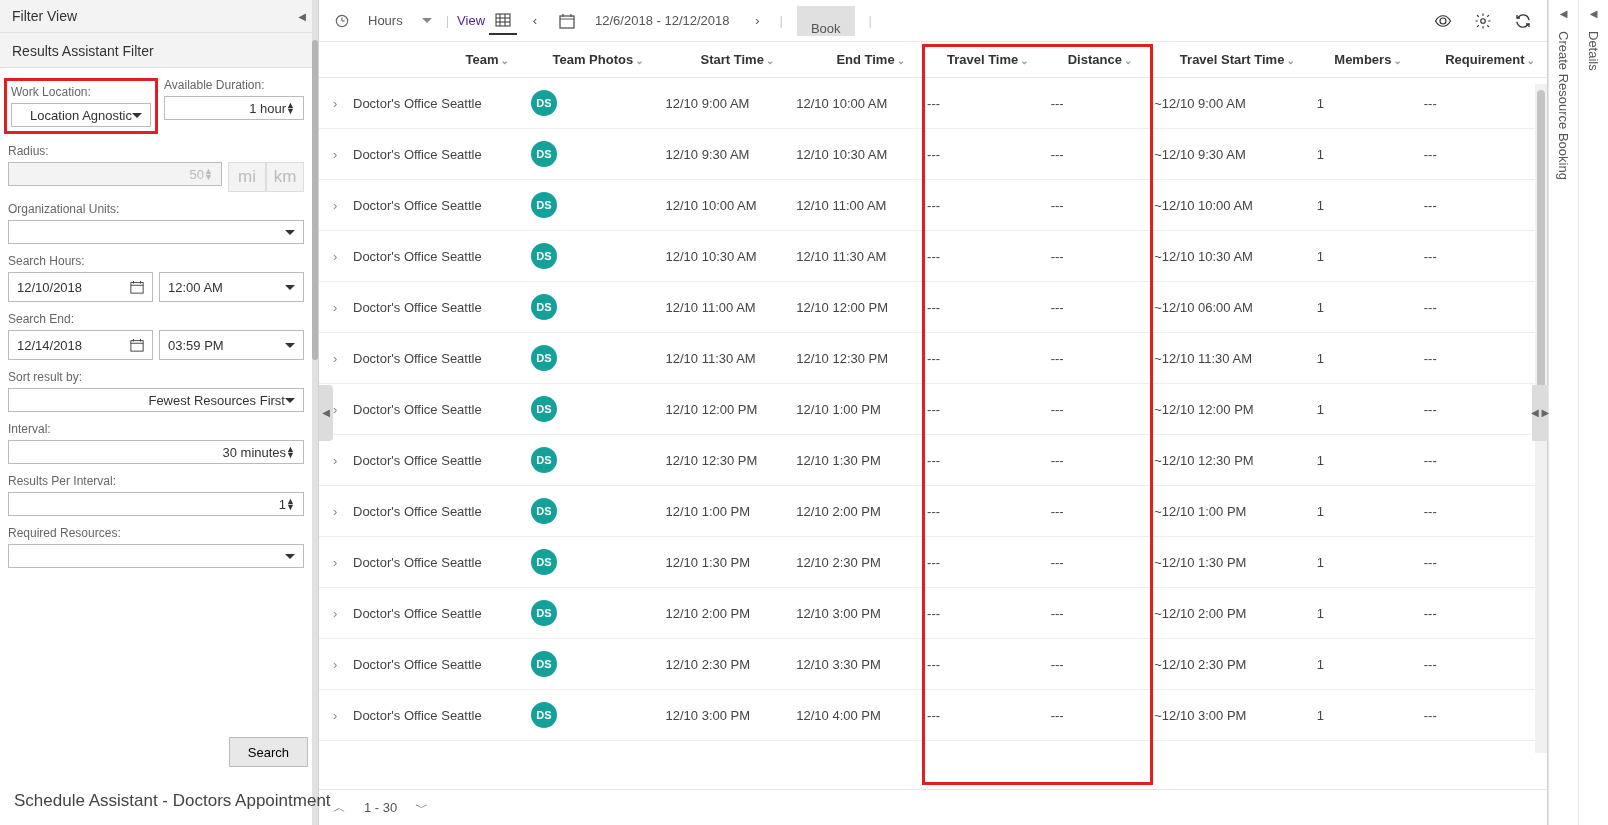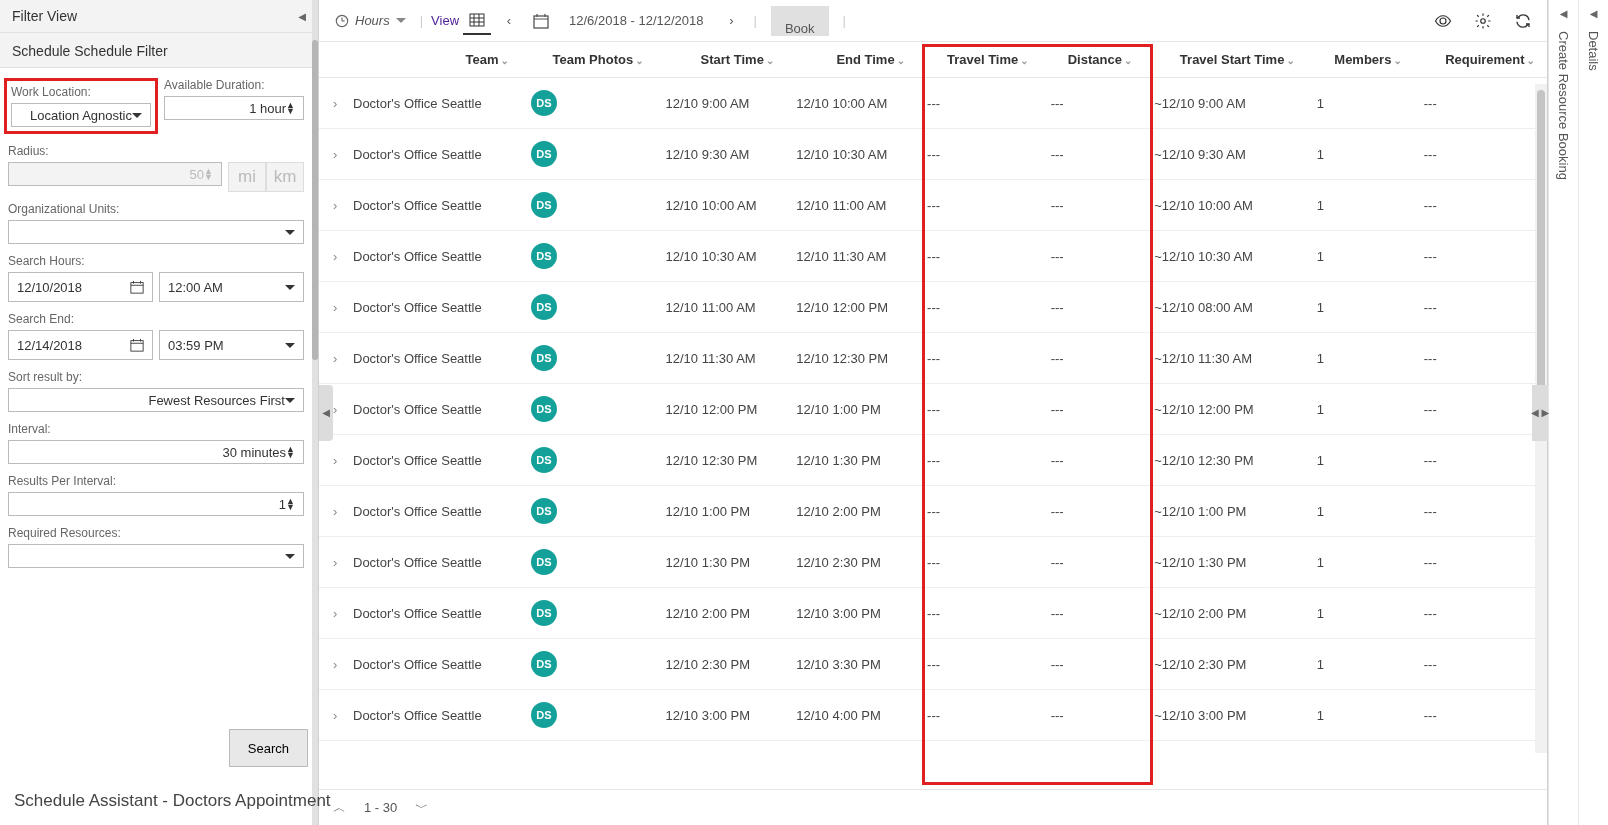--- a/index.html
+++ b/index.html
@@ -16,30 +16,30 @@
   .form-group { flex: 1; margin-bottom: 10px; }
   .form-group label { display: block; font-size: 12px; color: #666; margin-bottom: 4px; }
   .form-control, .select-control, .spinner-control { width: 100%; height: 24px; border: 1px solid #bbb; background: #fff; padding: 0 8px; font-size: 13px; color: #333; display: flex; align-items: center; justify-content: flex-end; }
   .form-control.disabled, .spinner-control.disabled { background: #f3f3f3; color: #aaa; }
   .caret-down { border-left: 5px solid transparent; border-right: 5px solid transparent; border-top: 5px solid #333; display: inline-block; }
   .spinner-arrows { display: flex; flex-direction: column; align-items: center; gap: 0; line-height: 6px; font-size: 9px; color: #333; }
   .spinner-arrows.disabled { color: #bbb; }
   .date-input, .time-input { flex: 1; display: flex; align-items: center; justify-content: space-between; height: 30px; border: 1px solid #bbb; background: #fff; padding: 0 8px; font-size: 13px; }
   .unit-toggle { display: flex; }
   .unit-toggle .unit-btn { width: 38px; height: 30px; border: 1px solid #ddd; background: #f3f3f3; color: #bbb; font-size: 17px; display: flex; align-items: center; justify-content: center; }
-  .btn-search { position: absolute; right: 10px; bottom: 58px; height: 38px; padding: 0 18px; border: 1px solid #bbb; background: #e8e8e8; font-size: 13px; cursor: pointer; }
+  .btn-search { position: absolute; right: 10px; bottom: 58px; height: 30px; padding: 0 18px; border: 1px solid #bbb; background: #e8e8e8; font-size: 13px; cursor: pointer; }
   .footer-label { position: absolute; left: 14px; bottom: 14px; font-size: 17px; color: #444; }
   .highlight-red { border: 3px solid #e02020 !important; position: relative; z-index: 2; }
   .highlight-block { position: absolute; border: 3px solid #e02020; pointer-events: none; z-index: 50; }
 
   
   .main { flex: 1; display: flex; flex-direction: column; position: relative; border-right: 1px solid #d0d0d0; }
   .toolbar { height: 42px; display: flex; align-items: center; padding: 0 10px; gap: 4px; border-bottom: 1px solid #e6e6e6; font-size: 13px; color: #555; }
   .toolbar .sep { color: #ccc; margin: 0 4px; }
-  .toolbar .pill { display: flex; align-items: center; gap: 6px; padding: 0 6px; height: 28px; cursor: pointer; font-style: italic; }
+  .toolbar .pill { display: flex; align-items: center; gap: 19px; padding: 0 6px; height: 28px; cursor: pointer; }
   .toolbar .icon-btn { width: 28px; height: 28px; display: flex; align-items: center; justify-content: center; cursor: pointer; color: #555; }
   .toolbar .view-grid { border-bottom: 2px solid #333; }
   .toolbar .date-range { padding: 0 10px; }
   .toolbar .book-btn { height: 30px; padding: 15px 14px; background: #e0e0e0; border: none; font-size: 13px; color: #555; cursor: pointer; margin: 0 6px; }
   .toolbar .right-icons { margin-left: auto; display: flex; gap: 12px; align-items: center; }
 
   
   .grid-wrap { flex: 1; overflow: auto; position: relative; }
   table.grid { width: 100%; border-collapse: collapse; font-size: 13px; }
   table.grid th { text-align: right; font-weight: 600; padding: 10px 12px; border-bottom: 1px solid #e6e6e6; color: #333; white-space: nowrap; }
@@ -72,21 +72,21 @@
 <div class="app">
 
   <div class="sidebar">
     <div class="sidebar-scroll">
         <div class="thumb"></div>
       </div>
     <div class="sidebar-header">
       <span>Filter View</span>
       <span class="collapse-arrow">◀</span>
     </div>
-    <div class="sidebar-subheader">Schedule Schedule Filter</div>
+    <div class="sidebar-subheader">Results Assistant Filter</div>
 
     <div class="filter-body">
       <div class="form-row">
         <div class="form-group highlight-red" style="padding:4px; margin-left:-4px;">
           <label>Work Location:</label>
           <div class="select-control">
             <span>Location Agnostic</span>
             <span class="caret-down"></span>
           </div>
         </div>
@@ -330,21 +330,21 @@
     <td>1</td>
     <td>---</td>
             </tr>
             <tr>
     <td style="padding-left:14px;"><span class="expand-caret">›</span><span>Doctor's Office Seattle</span></td>
     <td><span class="avatar">DS</span></td>
     <td>12/10 11:00 AM</td>
     <td>12/10 12:00 PM</td>
     <td>---</td>
     <td>---</td>
-    <td>~12/10 08:00 AM</td>
+    <td>~12/10 06:00 AM</td>
     <td>1</td>
     <td>---</td>
             </tr>
             <tr>
     <td style="padding-left:14px;"><span class="expand-caret">›</span><span>Doctor's Office Seattle</span></td>
     <td><span class="avatar">DS</span></td>
     <td>12/10 11:30 AM</td>
     <td>12/10 12:30 PM</td>
     <td>---</td>
     <td>---</td>

